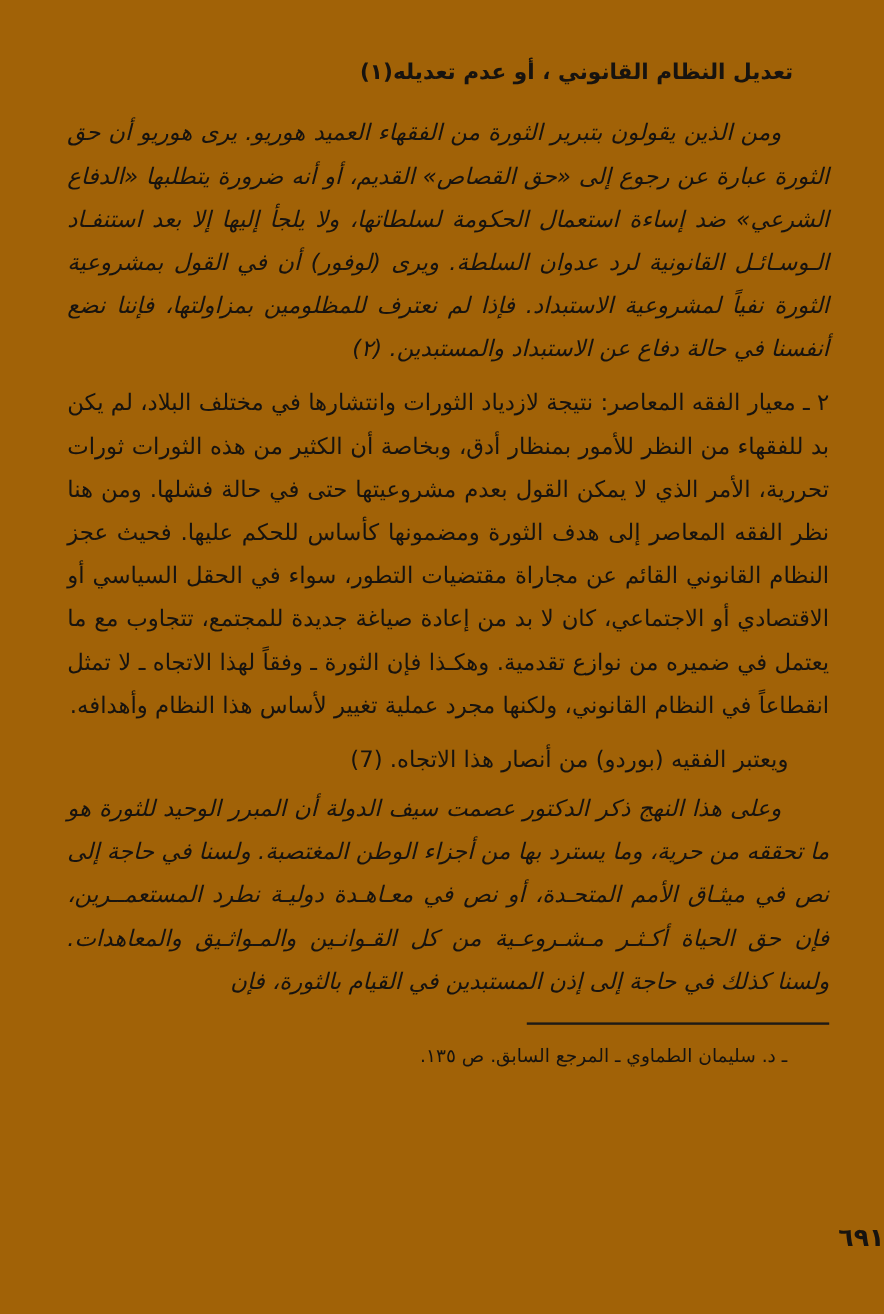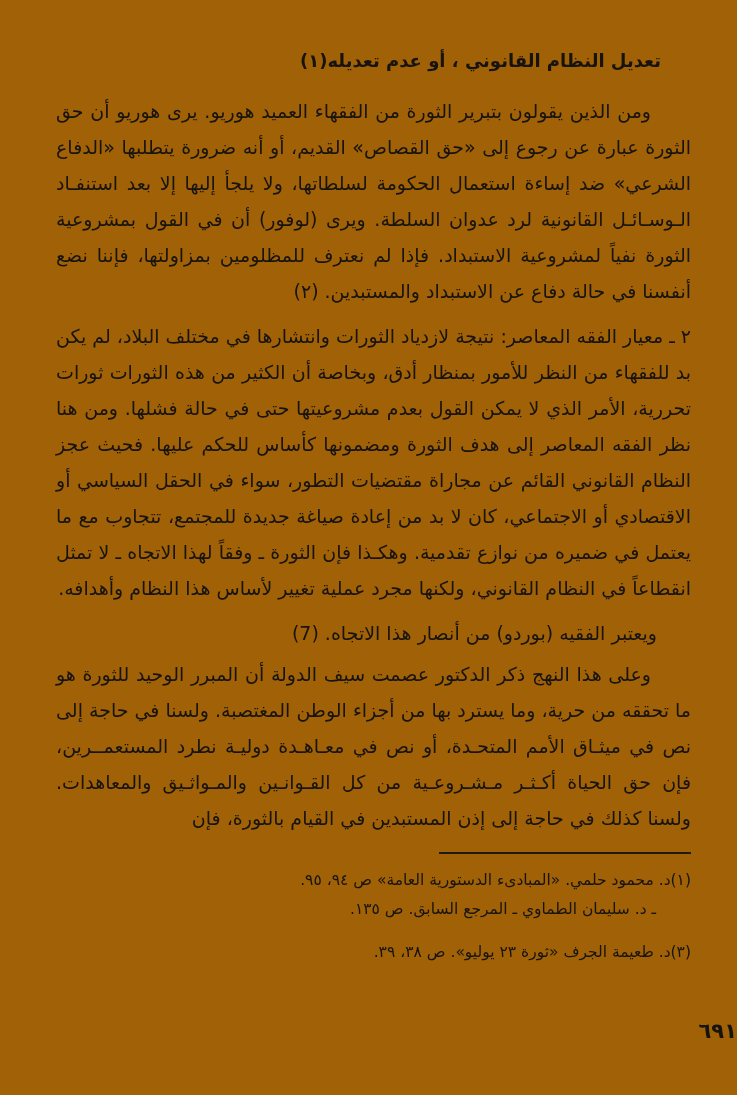--- a/index.html
+++ b/index.html
@@ -26,21 +26,21 @@
     text-align: right;
     margin: 0 30px 22px 0;
   }
   .para {
     margin: 0 0 9px 0;
     font-size: 19px;
     line-height: 36px;
     font-weight: 500;
     text-align: justify;
   }
-  .indent-first { text-indent: 40px; }
+  .indent-first { text-indent: 40px; font-style: italic; }
   .short-indent { margin-right: 34px; margin-bottom: 5px; text-align: right; }
   .footnote-sep {
     width: 252px;
     height: 0;
     border-top: 2px solid #1d1a16;
     margin: 16px 0 12px 0; 
   }
   .footnotes { margin: 0; }
   .fn {
     margin: 0;
@@ -73,20 +73,18 @@
 
   <p class="para">٢ ـ معيار الفقه المعاصر: نتيجة لازدياد الثورات وانتشارها في مختلف البلاد، لم يكن بد للفقهاء من النظر للأمور بمنظار أدق، وبخاصة أن الكثير من هذه الثورات ثورات تحررية، الأمر الذي لا يمكن القول بعدم مشروعيتها حتى في حالة فشلها. ومن هنا نظر الفقه المعاصر إلى هدف الثورة ومضمونها كأساس للحكم عليها. فحيث عجز النظام القانوني القائم عن مجاراة مقتضيات التطور، سواء في الحقل السياسي أو الاقتصادي أو الاجتماعي، كان لا بد من إعادة صياغة جديدة للمجتمع، تتجاوب مع ما يعتمل في ضميره من نوازع تقدمية. وهكـذا فإن الثورة ـ وفقاً لهذا الاتجاه ـ لا تمثل انقطاعاً في النظام القانوني، ولكنها مجرد عملية تغيير لأساس هذا النظام وأهدافه.</p>
 
   <p class="para short-indent">ويعتبر الفقيه (بوردو) من أنصار هذا الاتجاه. (7)</p>
 
   <p class="para indent-first">وعلى هذا النهج ذكر الدكتور عصمت سيف الدولة أن المبرر الوحيد للثورة هو ما تحققه من حرية، وما يسترد بها من أجزاء الوطن المغتصبة. ولسنا في حاجة إلى نص في ميثـاق الأمم المتحـدة، أو نص في معـاهـدة دوليـة نطرد المستعمــرين، فإن حق الحياة أكـثـر مـشـروعـية من كل القـوانـين والمـواثـيق والمعاهدات. ولسنا كذلك في حاجة إلى إذن المستبدين في القيام بالثورة، فإن</p>
 
   <div class="footnote-sep"></div>
 
   <div class="footnotes">
-    <p class="fn">(١)د. محمود حلمي. «المبادىء الدستورية العامة» ص ٩٤، ٩٥.</p>
     <p class="fn fn-sub">ـ د. سليمان الطماوي ـ المرجع السابق. ص ١٣٥.</p>
-    <p class="fn fn-last">(٣)د. طعيمة الجرف «ثورة ٢٣ يوليو». ص ٣٨، ٣٩.</p>
   </div>
 
   <div class="page-number">٦٩١</div>
 
 </div>
 
 </body></html>

